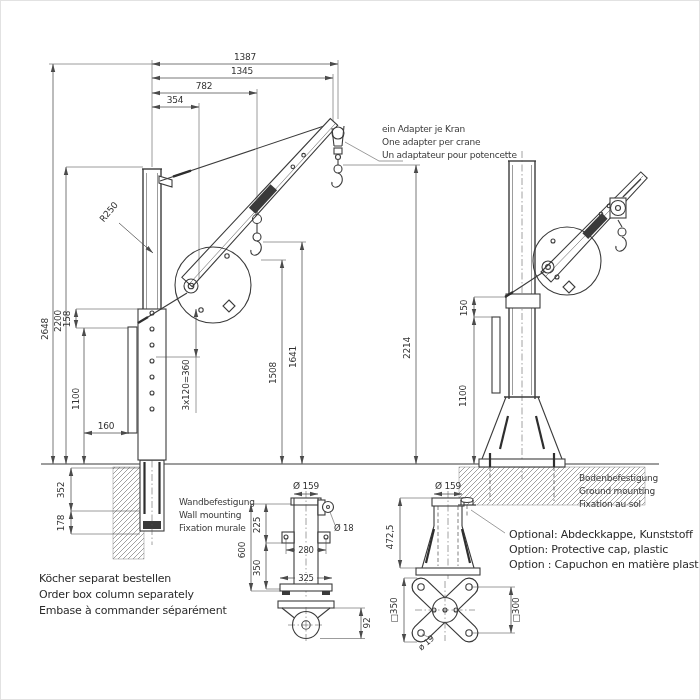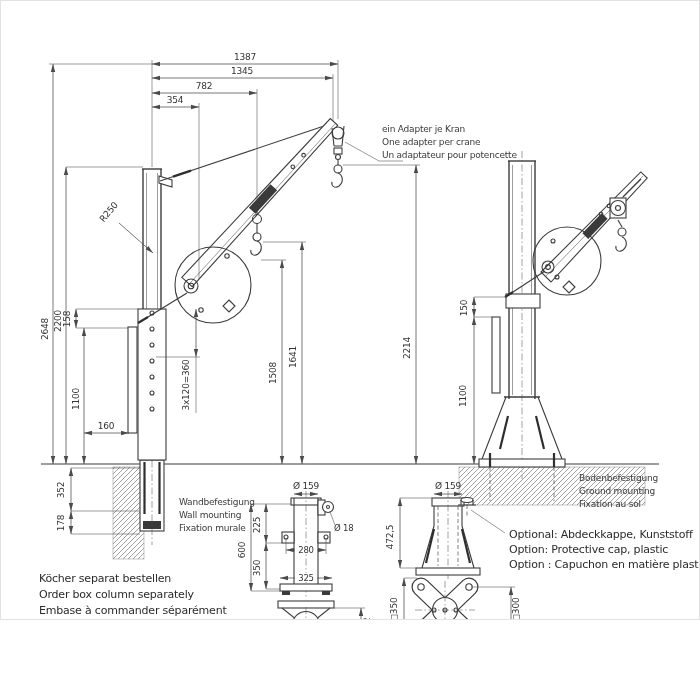--- a/index.html
+++ b/index.html
@@ -1,16 +1,16 @@
 <!DOCTYPE html>
 <html><head>
 <meta charset="utf-8">
 <style>
   html,body{margin:0;padding:0;background:#fff;}
-  #canvas{position:relative;width:700px;height:620px;background:#ffffff;
+  #canvas{position:relative;width:700px;height:700px;background:#ffffff;
           border:1px solid #e2e2e2;box-sizing:border-box;overflow:hidden;}
   svg{position:absolute;left:0;top:0;}
   svg text{font-family:"DejaVu Sans",sans-serif;fill:#333;letter-spacing:-0.2px;}
   .d{font-size:9px;}
   .d85{font-size:8.5px;}
   .n{font-size:9px;fill:#3a3a3a;}
   .big{font-size:11px;fill:#2b2b2b;}
   .s{stroke:#3c3c3c;fill:none;stroke-width:1.1;}
   .sw{stroke:#3c3c3c;fill:#fff;stroke-width:1.1;}
   .s2{stroke:#3c3c3c;fill:none;stroke-width:1.4;}

